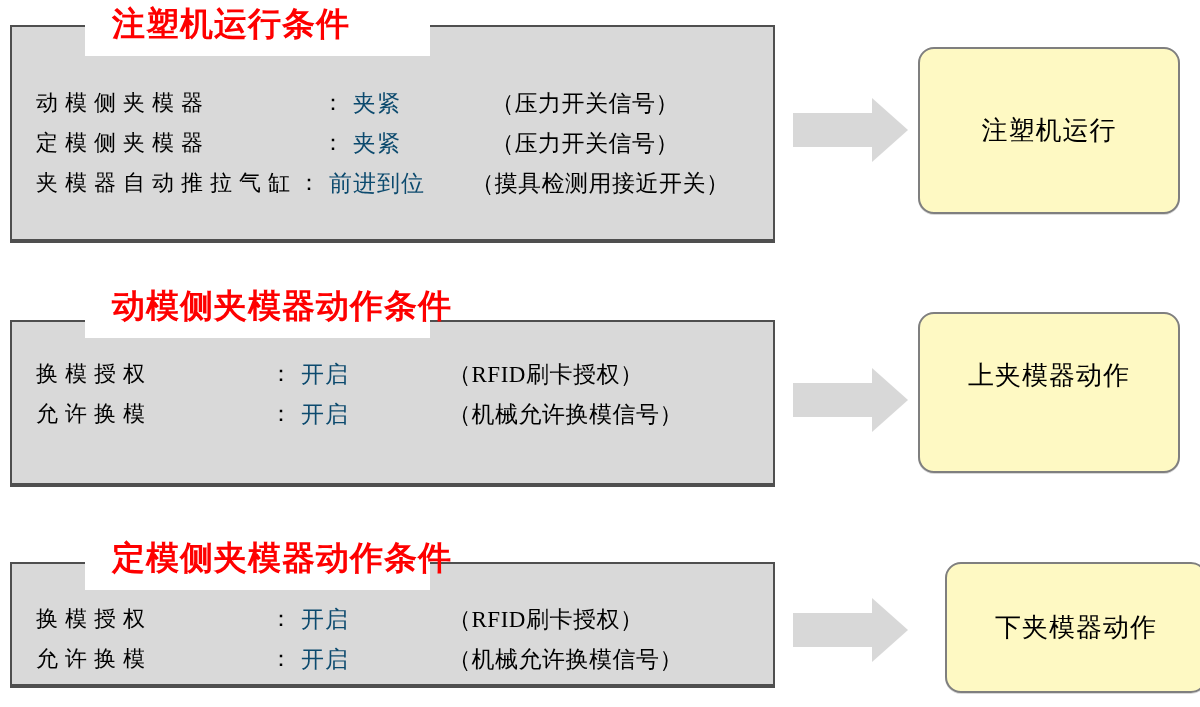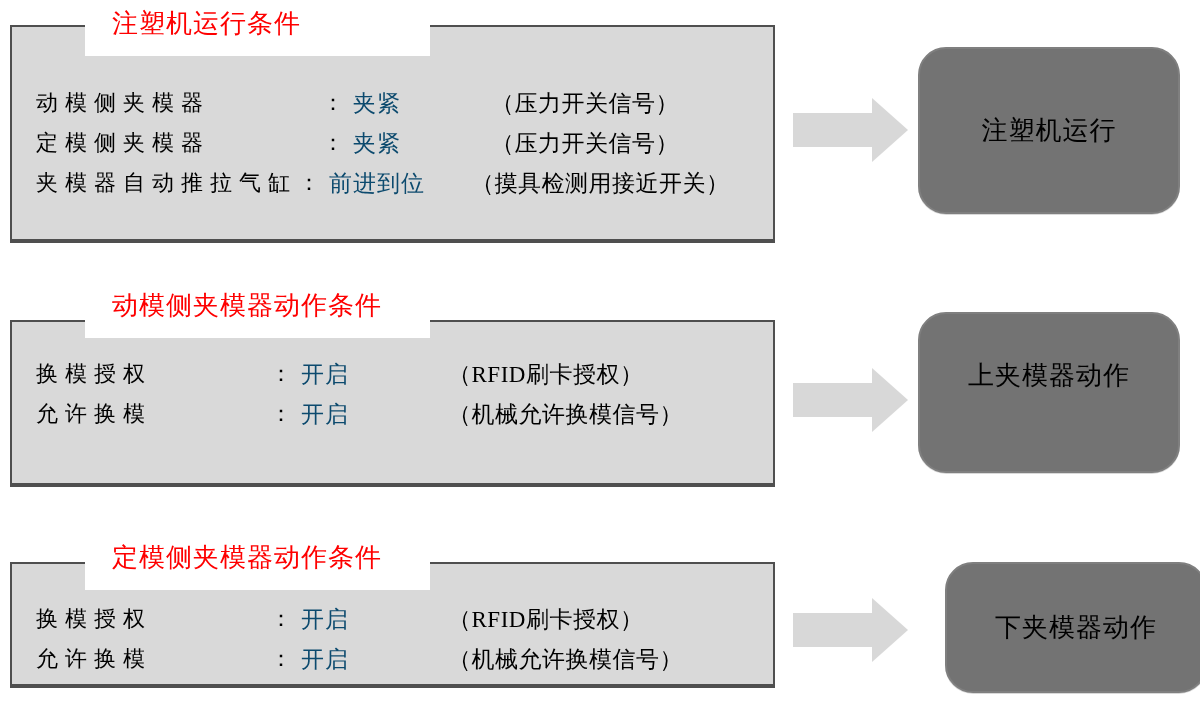--- a/index.html
+++ b/index.html
@@ -48,44 +48,44 @@
   .val .redv{color:#0c4a6e;font-size:23px;letter-spacing:1px;}
   .note{font-size:23px;letter-spacing:0.5px;}
 
   
   .stitle{
     position:absolute;
     left:85px;width:345px;height:50px;
     background:#ffffff;
     box-sizing:border-box;
     padding:2px 0 0 27px;
-    font-size:26px;line-height:32px;
-    font-weight:normal;
+    font-size:33px;line-height:32px;
+    font-weight:bold;
     color:#fe0000;
     letter-spacing:1px;
     z-index:3;
     white-space:nowrap;
   }
   .t1{top:6px;}
   .t2{top:288px;}
   .t3{top:540px;}
 
   
   .arrow{position:absolute;left:793px;width:115px;height:64px;}
   .a1{top:98px;}
   .a2{top:368px;}
   .a3{top:598px;}
 
   
   .rbox{
     position:absolute;
     left:918px;width:262px;
-    background:#737373;
+    background:#fef9c3;
     border:2px solid #7f7f7f;
-    border-radius:28px;
+    border-radius:16px;
     box-sizing:border-box;
     display:flex;align-items:center;justify-content:center;
     font-size:26px;
     letter-spacing:1px;
     box-shadow:0 1px 0 rgba(0,0,0,0.15);
     white-space:nowrap;
   }
   .rb1{top:47px;height:167px;}
   .rb2{top:312px;height:161px;padding-bottom:34px;}
   .rb3{top:562px;height:131px;margin-left:27px;}

